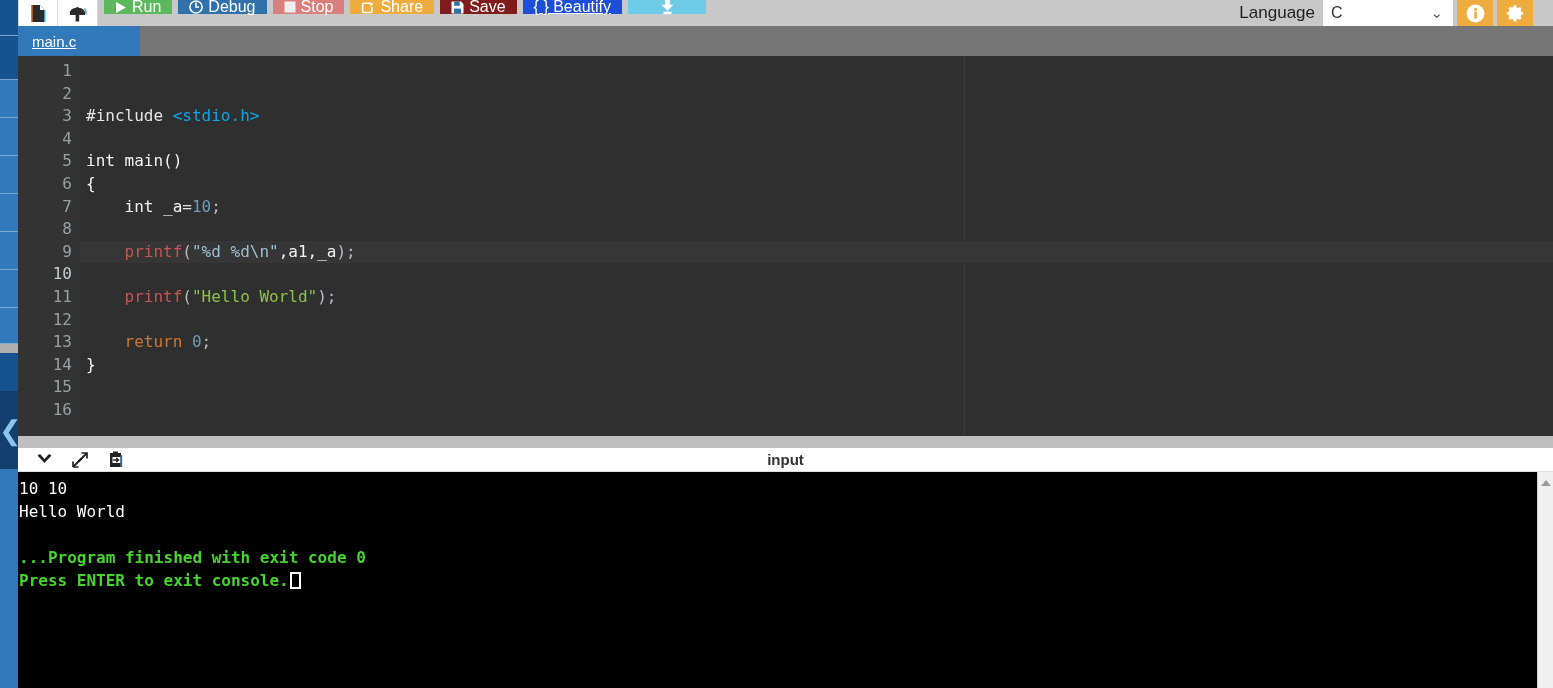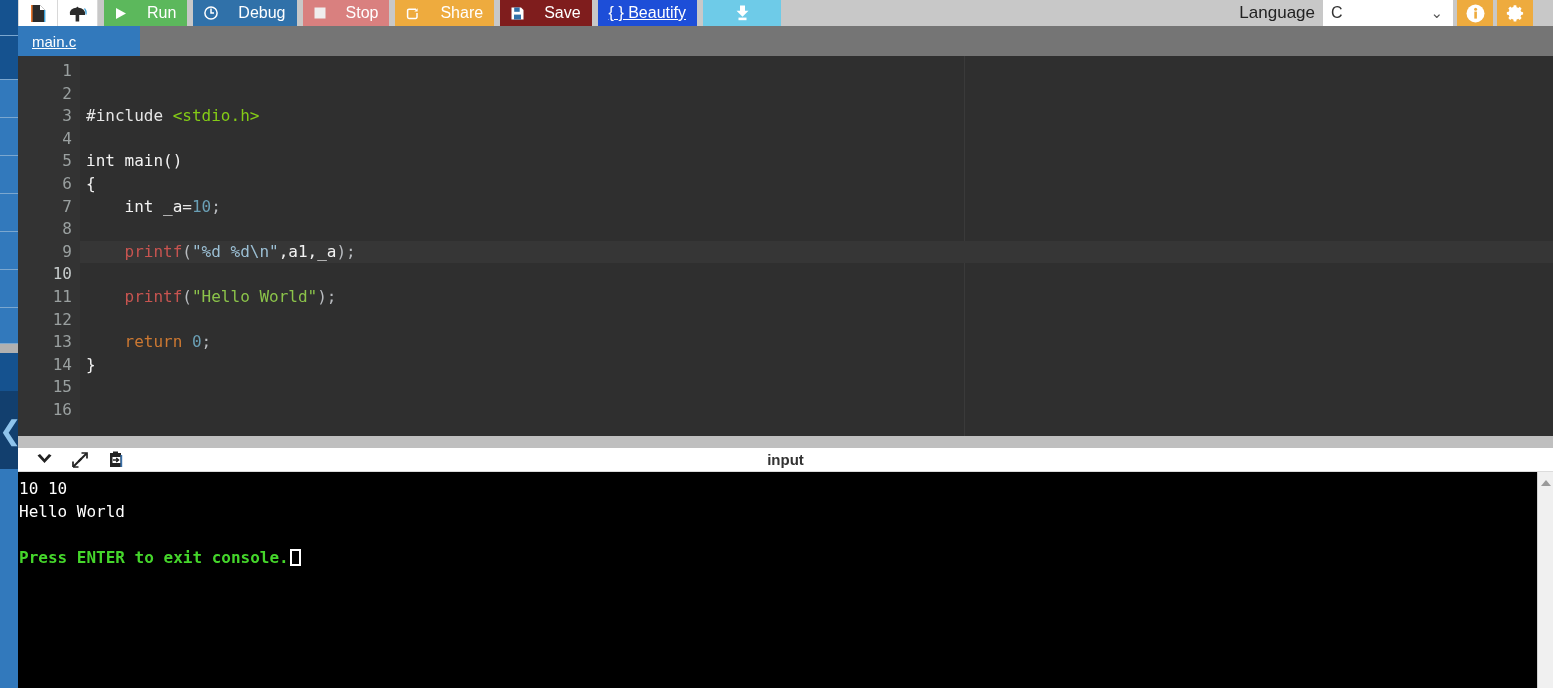--- a/index.html
+++ b/index.html
@@ -24,21 +24,21 @@
 
   
   .toolbar { position:absolute; left:18px; top:0; right:0; height:26px; background:#c8c8c8; display:flex; align-items:flex-start; }
   .tb-group { display:flex; height:26px; }
   .icon-btn {
     width:40px; height:26px; background:#ffffff; border-right:1px solid #d8d8d8;
     display:flex; align-items:center; justify-content:center; cursor:pointer;
   }
   .icon-btn:first-child { border-left:1px solid #d8d8d8; }
   .action-btn {
-    height:26px; display:flex; align-items:center; justify-content:center; gap:20px;
+    height:14px; display:flex; align-items:center; justify-content:center; gap:5px;
     color:#fff; font-size:16px; padding:0 11px; margin-left:6px; cursor:pointer;
     font-family:"Liberation Sans", sans-serif; white-space:nowrap; line-height:1;
   }
   .action-btn .glyph { display:inline-flex; align-items:center; }
   .btn-run     { background:#5cb85c; }
   .btn-debug   { background:#3071a9; }
   .btn-stop    { background:#d9807f; }
   .btn-share   { background:#eeab3e; }
   .btn-save    { background:#7f1d1d; }
   .btn-beautify{ background:#1d4ed8;text-decoration:underline; }
@@ -70,21 +70,21 @@
   }
   .gnum.active { color:#c8cdcd; }
   .fold { position:absolute; right:-11px; top:8px; width:0;height:0;
           border-left:4.5px solid transparent; border-right:4.5px solid transparent; border-top:5px solid #6f7575; }
   .code { flex:1; position:relative; padding-top:4px; background:#2f2f2f; }
   .ruler { position:absolute; left:884px; top:0; bottom:0; width:1px; background:#3a3a3a; }
   .cline { height:22.6px; line-height:22.6px; font-size:16px; font-family:"DejaVu Sans Mono", monospace;
            white-space:pre; padding-left:6px; position:relative; z-index:2; }
   .cline.hl { background:#363636; }
   .k-pre   { color:#e5e5e5; }
-  .k-inc   { color:#84cc16; }
+  .k-inc   { color:#0ea5e9; }
   .k-type  { color:#f2f2f2; }
   .k-fn    { color:#c75450; }
   .k-punct { color:#b9bcc0; }
   .k-num   { color:#6a9fb5; }
   .k-str   { color:#9bbfd4; }
   .k-strg  { color:#8bc34a; }
   .k-var   { color:#f2f2f2; }
   .k-ret   { color:#cc7832; }
 
   
@@ -322,19 +322,20 @@
         </span>
       </div>
     </div>
     <span class="input-label">input</span>
   </div>
 
   <div class="console" id="console">
       <div class="oline o-white">10 10</div>
       <div class="oline o-white">Hello World</div>
       <div class="oline o-white">&nbsp;</div>
+      <div class="oline o-green">...Program finished with exit code 0</div>
       <div class="oline o-green">Press ENTER to exit console.<span class="cursor-blk"></span></div>
     </div>
   <div class="con-scroll">
     <div class="up-arrow"></div>
   </div>
 
 </div>
 
 </body></html>

